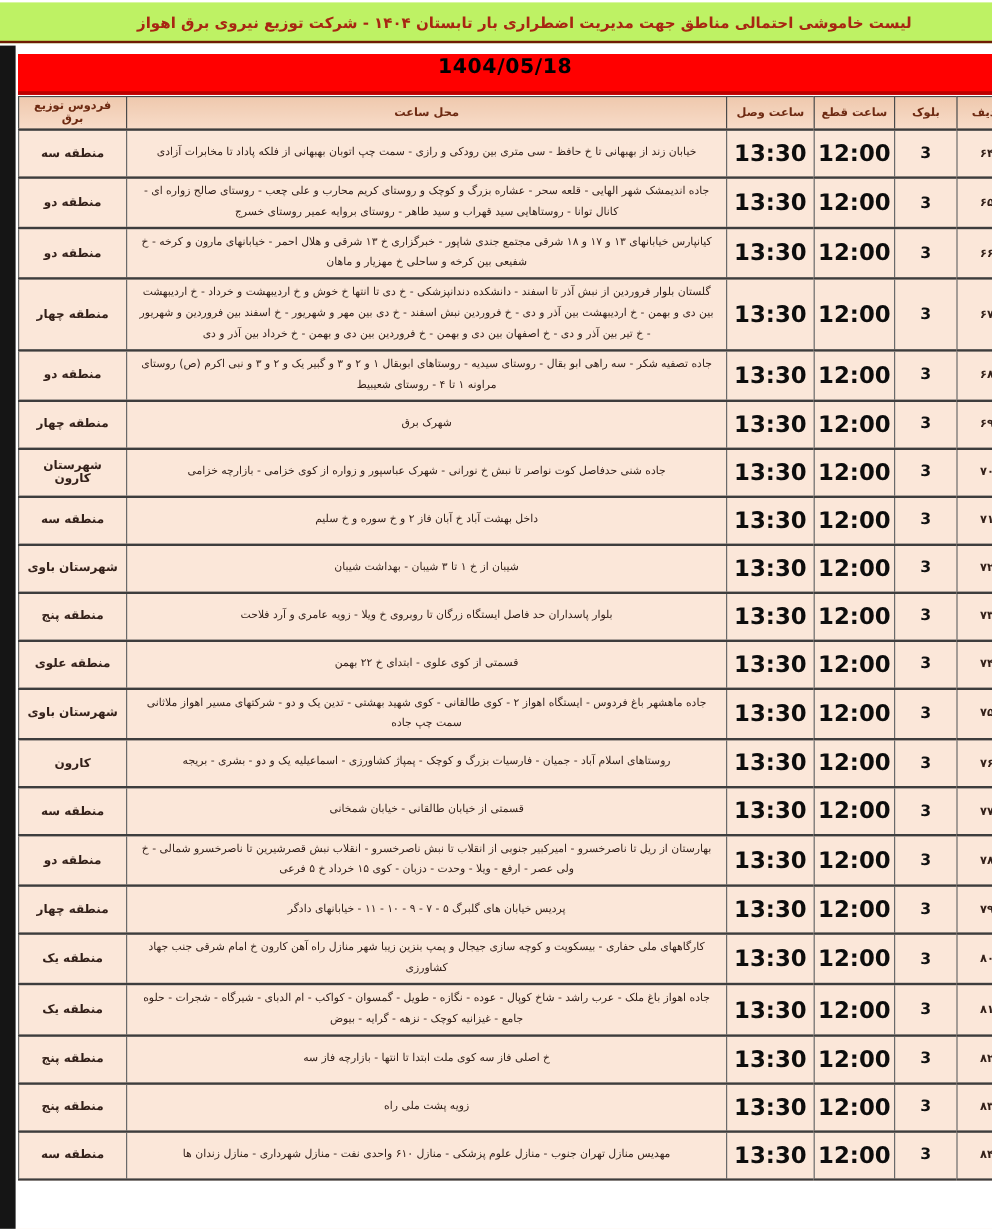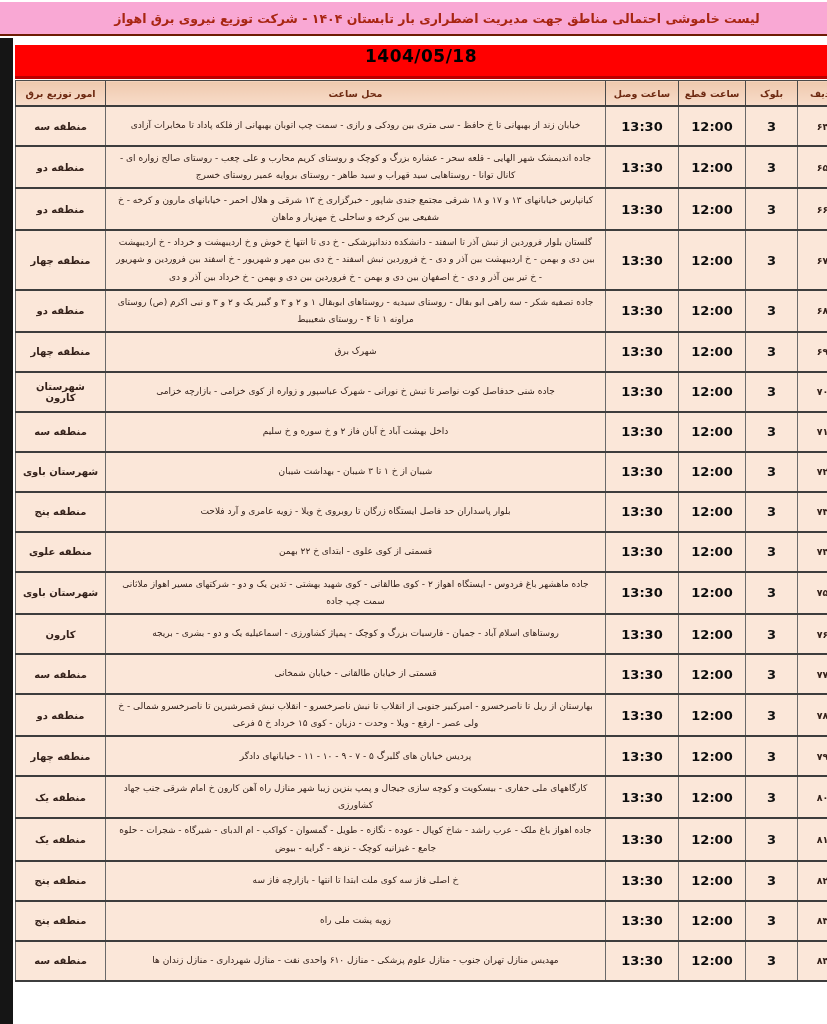--- a/index.html
+++ b/index.html
@@ -3,21 +3,21 @@
 <meta charset="utf-8">
 <style>
   html,body{margin:0;padding:0;}
   body{
     width:827px;height:1024px;overflow:hidden;position:relative;
     background:#ffffff;
     font-family:"DejaVu Sans", sans-serif;
   }
   .banner-yellow{
     position:absolute;top:2px;left:0;width:827px;height:34px;
-    background:#f9a8d4;border-bottom:2px solid #6e1c04;
+    background:#bef264;border-bottom:2px solid #6e1c04;
     display:flex;align-items:center;justify-content:center;
     box-sizing:border-box;
     padding-left:47px;
   }
   .banner-yellow span{
     direction:rtl;color:#a82612;font-weight:bold;font-size:12.5px;white-space:nowrap;
   }
   .left-strip{
     position:absolute;top:38px;left:0;width:13px;height:986px;background:#151515;
   }
@@ -47,21 +47,21 @@
     border-top:2px solid #3d3d3d;border-bottom:2px solid #3d3d3d;
     text-align:center;vertical-align:middle;height:40px;box-sizing:border-box;
   }
   td.loc{
     font-size:9px;font-weight:normal;color:#34211a;line-height:1.9;padding:3px 10px;
   }
   td.area{
     font-size:10px;font-weight:bold;color:#34211a;padding:2px 4px;
   }
   td.time{
-    font-size:13px;font-weight:bold;color:#0d0d0d;
+    font-size:19px;font-weight:bold;color:#0d0d0d;
   }
   td.blk{
     font-size:13px;font-weight:bold;color:#111;
   }
   td.num{
     font-size:9.5px;font-weight:bold;color:#34211a;
   }
 </style>
 </head>
 <body>
@@ -84,21 +84,21 @@
           <col style="width:500px">
           <col style="width:90px">
       </colgroup>
       <thead>
         <tr>
           <th>ردیف</th>
           <th>بلوک</th>
           <th>ساعت قطع</th>
           <th>ساعت وصل</th>
           <th>محل ساعت</th>
-          <th>امور توزیع برق</th>
+          <th>فردوس توزیع برق</th>
         </tr>
       </thead>
       <tbody id="table-body">
   <tr>
     <td class="num">۶۴</td>
     <td class="blk">3</td>
     <td class="time">12:00</td>
     <td class="time">13:30</td>
     <td class="loc">خیابان زند از بهبهانی تا خ حافظ - سی متری بین رودکی و رازی - سمت چپ اتوبان بهبهانی از فلکه پاداد تا مخابرات آزادی</td>
     <td class="area">منطقه سه</td>

